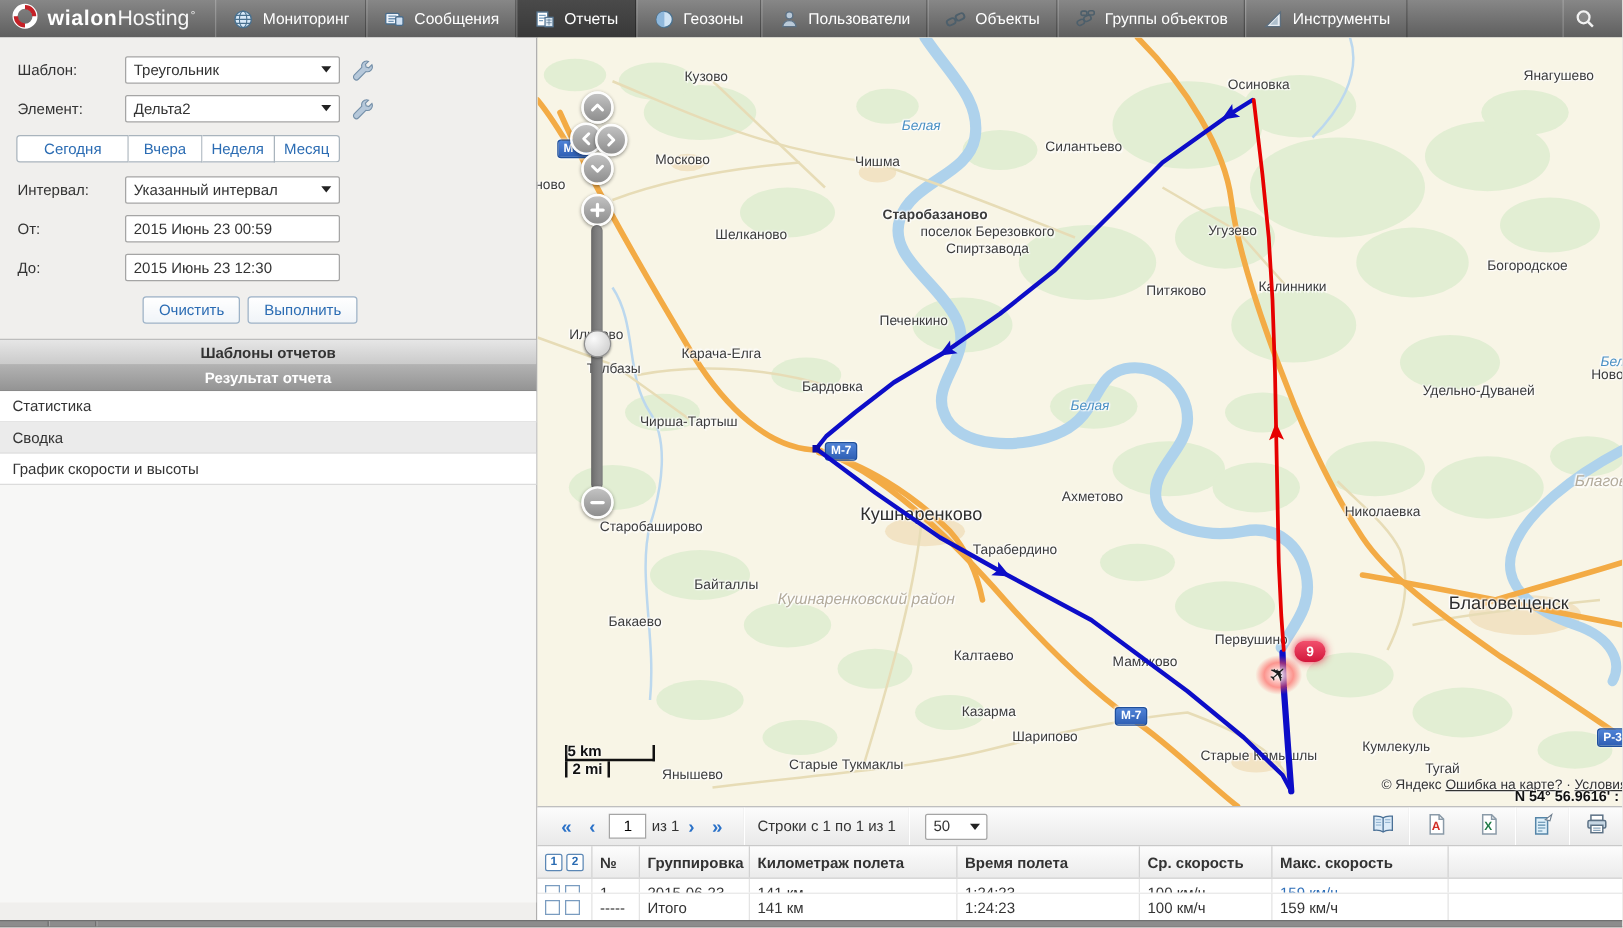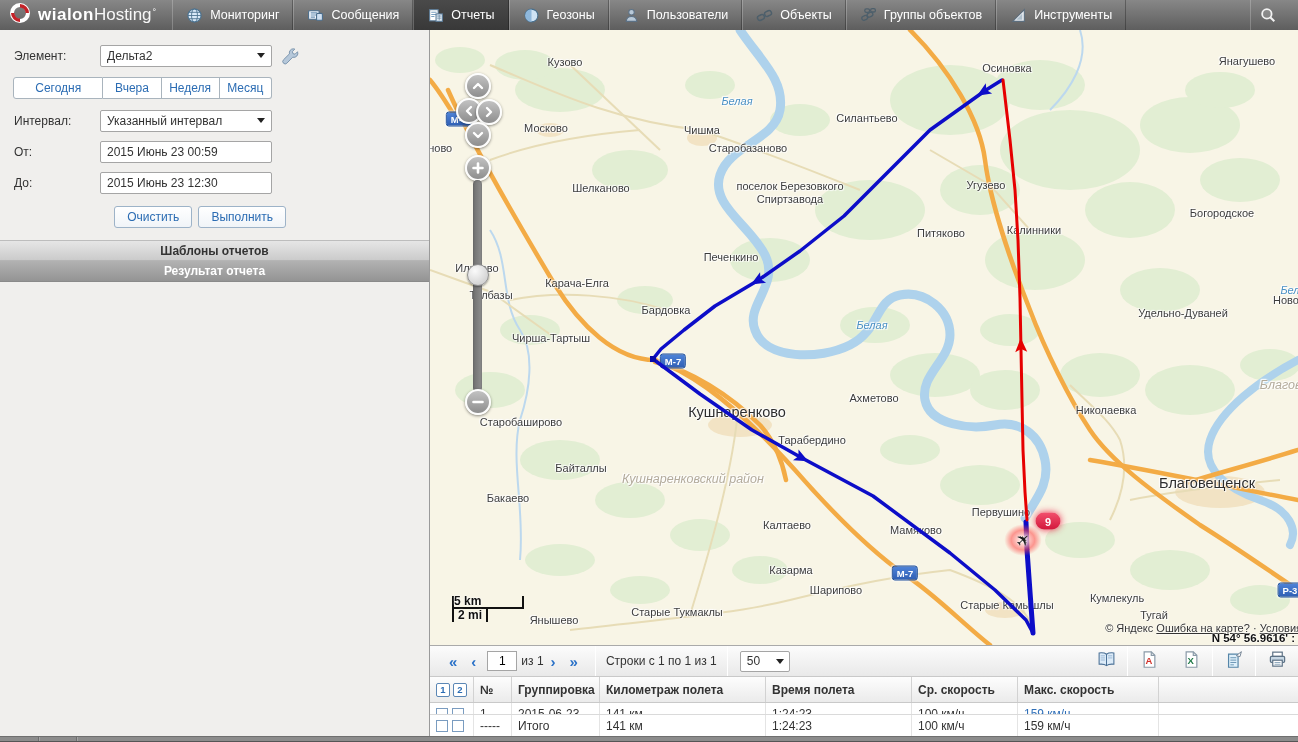--- a/index.html
+++ b/index.html
@@ -206,20 +206,30 @@
       <span class="ticon" style="width:18px;height:18px;"><svg viewBox="0 0 16 16">
             <circle cx="7" cy="7" r="4.2" fill="rgba(255,255,255,.15)" stroke="#f2f2f2" stroke-width="1.6"></circle>
             <path d="M10.2,10.2L13.6,13.6" stroke="#f2f2f2" stroke-width="1.8"></path>
           </svg></span>
     </div>
   </header>
 
   <aside class="sidebar">
     <div class="form">
       <div class="frow">
+        <span class="flabel">Шаблон:</span>
+        <div class="fselect">
+          <span>Треугольник</span>
+            <span class="caret"></span>
+        </div>
+        <span class="wrench"><svg viewBox="0 0 16 16">
+              <path d="M11,1.6a3.6,3.6 0 0 0-3.5,4.5L2.2,11.4a2.1,2.1 0 1 0 3,3l5.2-5.3a3.6,3.6 0 0 0 4.3-4.9L12.5,6.4 10.6,5.9 10.1,4 12.3,1.9A3.6,3.6 0 0 0 11,1.6z" fill="#b6c8da" stroke="#7590a9" stroke-width=".8"></path>
+            </svg></span>
+      </div>
+      <div class="frow">
         <span class="flabel">Элемент:</span>
         <div class="fselect">
           <span>Дельта2</span>
             <span class="caret"></span>
         </div>
         <span class="wrench"><svg viewBox="0 0 16 16">
               <path d="M11,1.6a3.6,3.6 0 0 0-3.5,4.5L2.2,11.4a2.1,2.1 0 1 0 3,3l5.2-5.3a3.6,3.6 0 0 0 4.3-4.9L12.5,6.4 10.6,5.9 10.1,4 12.3,1.9A3.6,3.6 0 0 0 11,1.6z" fill="#b6c8da" stroke="#7590a9" stroke-width=".8"></path>
             </svg></span>
       </div>
       <div class="quickrow" id="quickrow">
@@ -243,20 +253,25 @@
         <span class="flabel">До:</span>
         <input class="finput" value="2015 Июнь 23 12:30" style="">
       </div>
       <div class="btnrow">
         <button class="abtn">Очистить</button>
         <button class="abtn">Выполнить</button>
       </div>
     </div>
     <div class="secbar light">Шаблоны отчетов</div>
     <div class="secbar dark">Результат отчета</div>
+    <div class="reslist" id="reslist" style="height:409px;">
+        <div class="resitem">Статистика</div>
+        <div class="resitem">Сводка</div>
+        <div class="resitem">График скорости и высоты</div>
+      </div>
   </aside>
 
   <div class="map" id="map">
     <svg class="base" id="mapbase" width="868" height="615">
         <rect x="0" y="0" width="868" height="615" fill="#f8f5e6"></rect>
         <ellipse cx="130" cy="60" rx="45" ry="22" fill="#e2eed3"></ellipse>
         <ellipse cx="200" cy="140" rx="38" ry="20" fill="#e2eed3"></ellipse>
         <ellipse cx="95" cy="35" rx="30" ry="15" fill="#e2eed3"></ellipse>
         <ellipse cx="280" cy="55" rx="25" ry="14" fill="#e2eed3"></ellipse>
         <ellipse cx="340" cy="230" rx="40" ry="22" fill="#e2eed3"></ellipse>
@@ -321,21 +336,21 @@
       </svg>
     <div id="maplabels">
         <div class="mlabel" style="left: 135px; top: 32px;">Кузово</div>
         <div class="mlabel" style="left: 577px; top: 38px;">Осиновка</div>
         <div class="mlabel" style="left: 817px; top: 31px;">Янагушево</div>
         <div class="mlabel river" style="left: 307px; top: 71px;">Белая</div>
         <div class="mlabel" style="left: 437px; top: 88px;">Силантьево</div>
         <div class="mlabel" style="left: 116px; top: 98px;">Москово</div>
         <div class="mlabel" style="left: 272px; top: 100px;">Чишма</div>
         <div class="mlabel" style="left: -4px; top: 118px;">Аккуяново</div>
-        <div class="mlabel" style="left: 318px; top: 118px;">Старобазаново</div>
+        <div class="mlabel" style="left: 318px; top: 142px; font-weight: bold;">Старобазаново</div>
         <div class="mlabel" style="left: 556px; top: 155px;">Угузево</div>
         <div class="mlabel" style="left: 171px; top: 158px;">Шелканово</div>
         <div class="mlabel" style="left: 360px; top: 156px;">поселок Березовкого</div>
         <div class="mlabel" style="left: 360px; top: 169px;">Спиртзавода</div>
         <div class="mlabel" style="left: 792px; top: 183px;">Богородское</div>
         <div class="mlabel" style="left: 511px; top: 203px;">Питяково</div>
         <div class="mlabel" style="left: 604px; top: 200px;">Калинники</div>
         <div class="mlabel" style="left: 301px; top: 227px;">Печенкино</div>
         <div class="mlabel" style="left: 47px; top: 238px;">Иликово</div>
         <div class="mlabel" style="left: 862px; top: 270px;">Новона</div>

